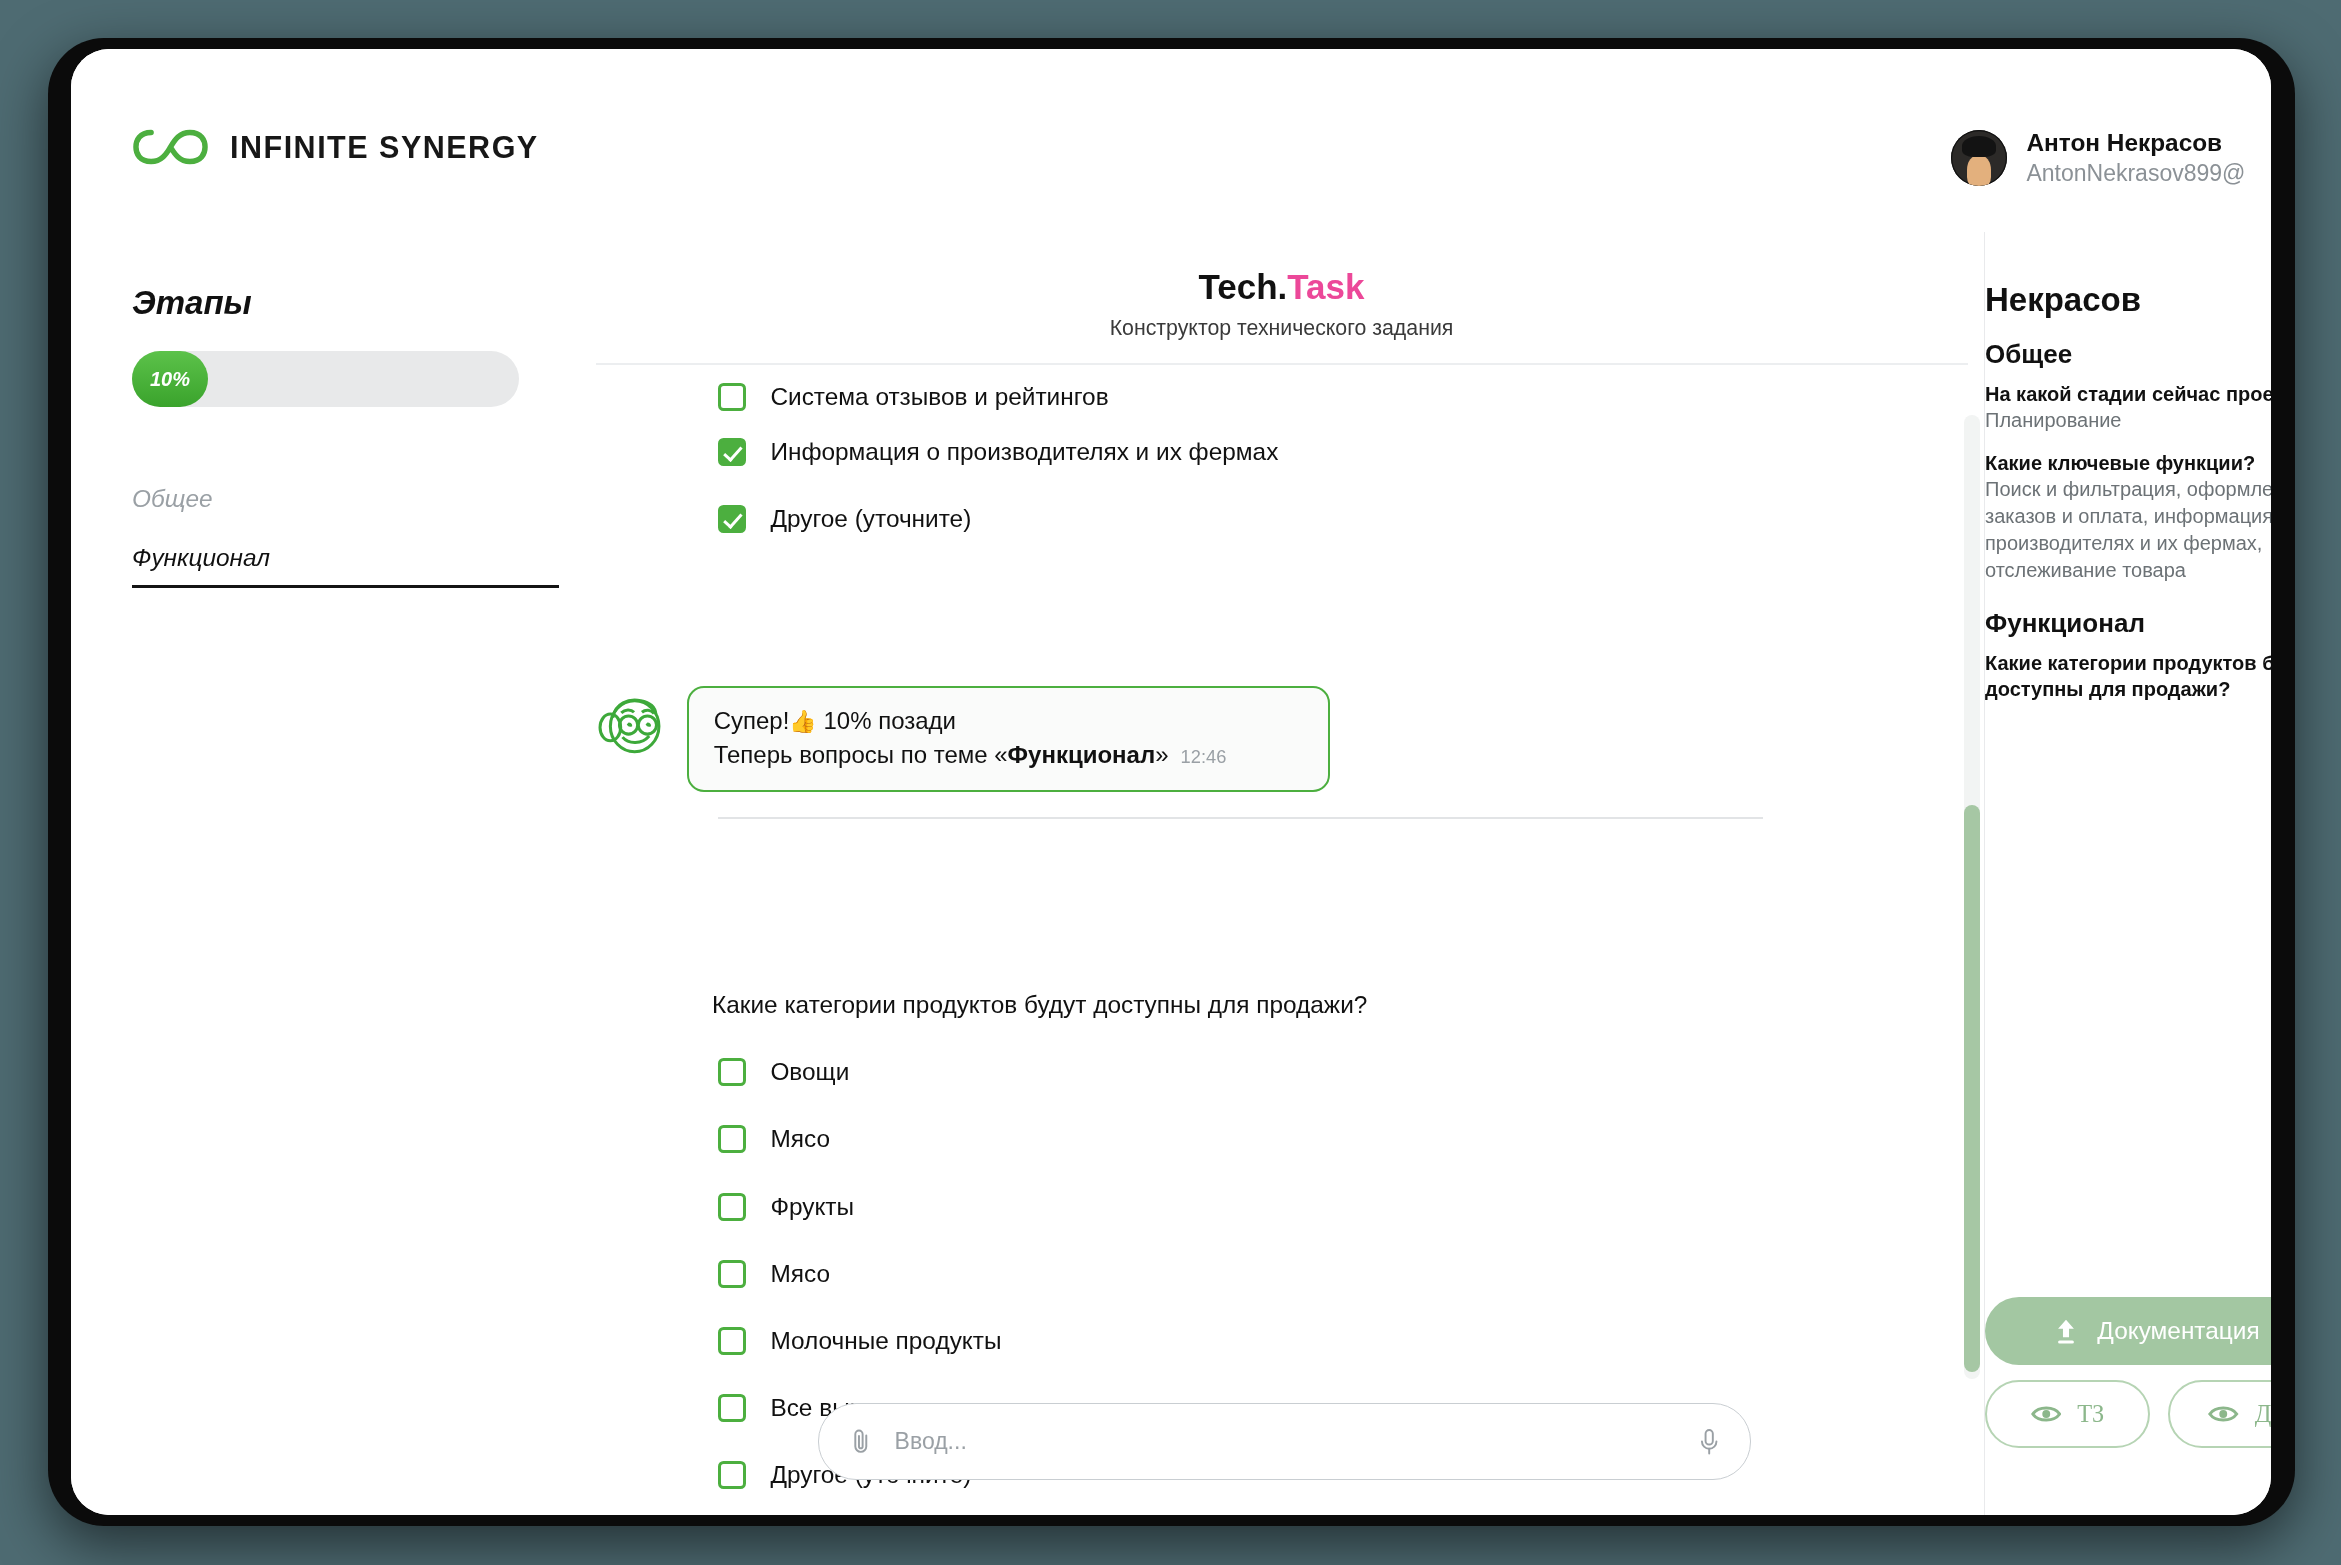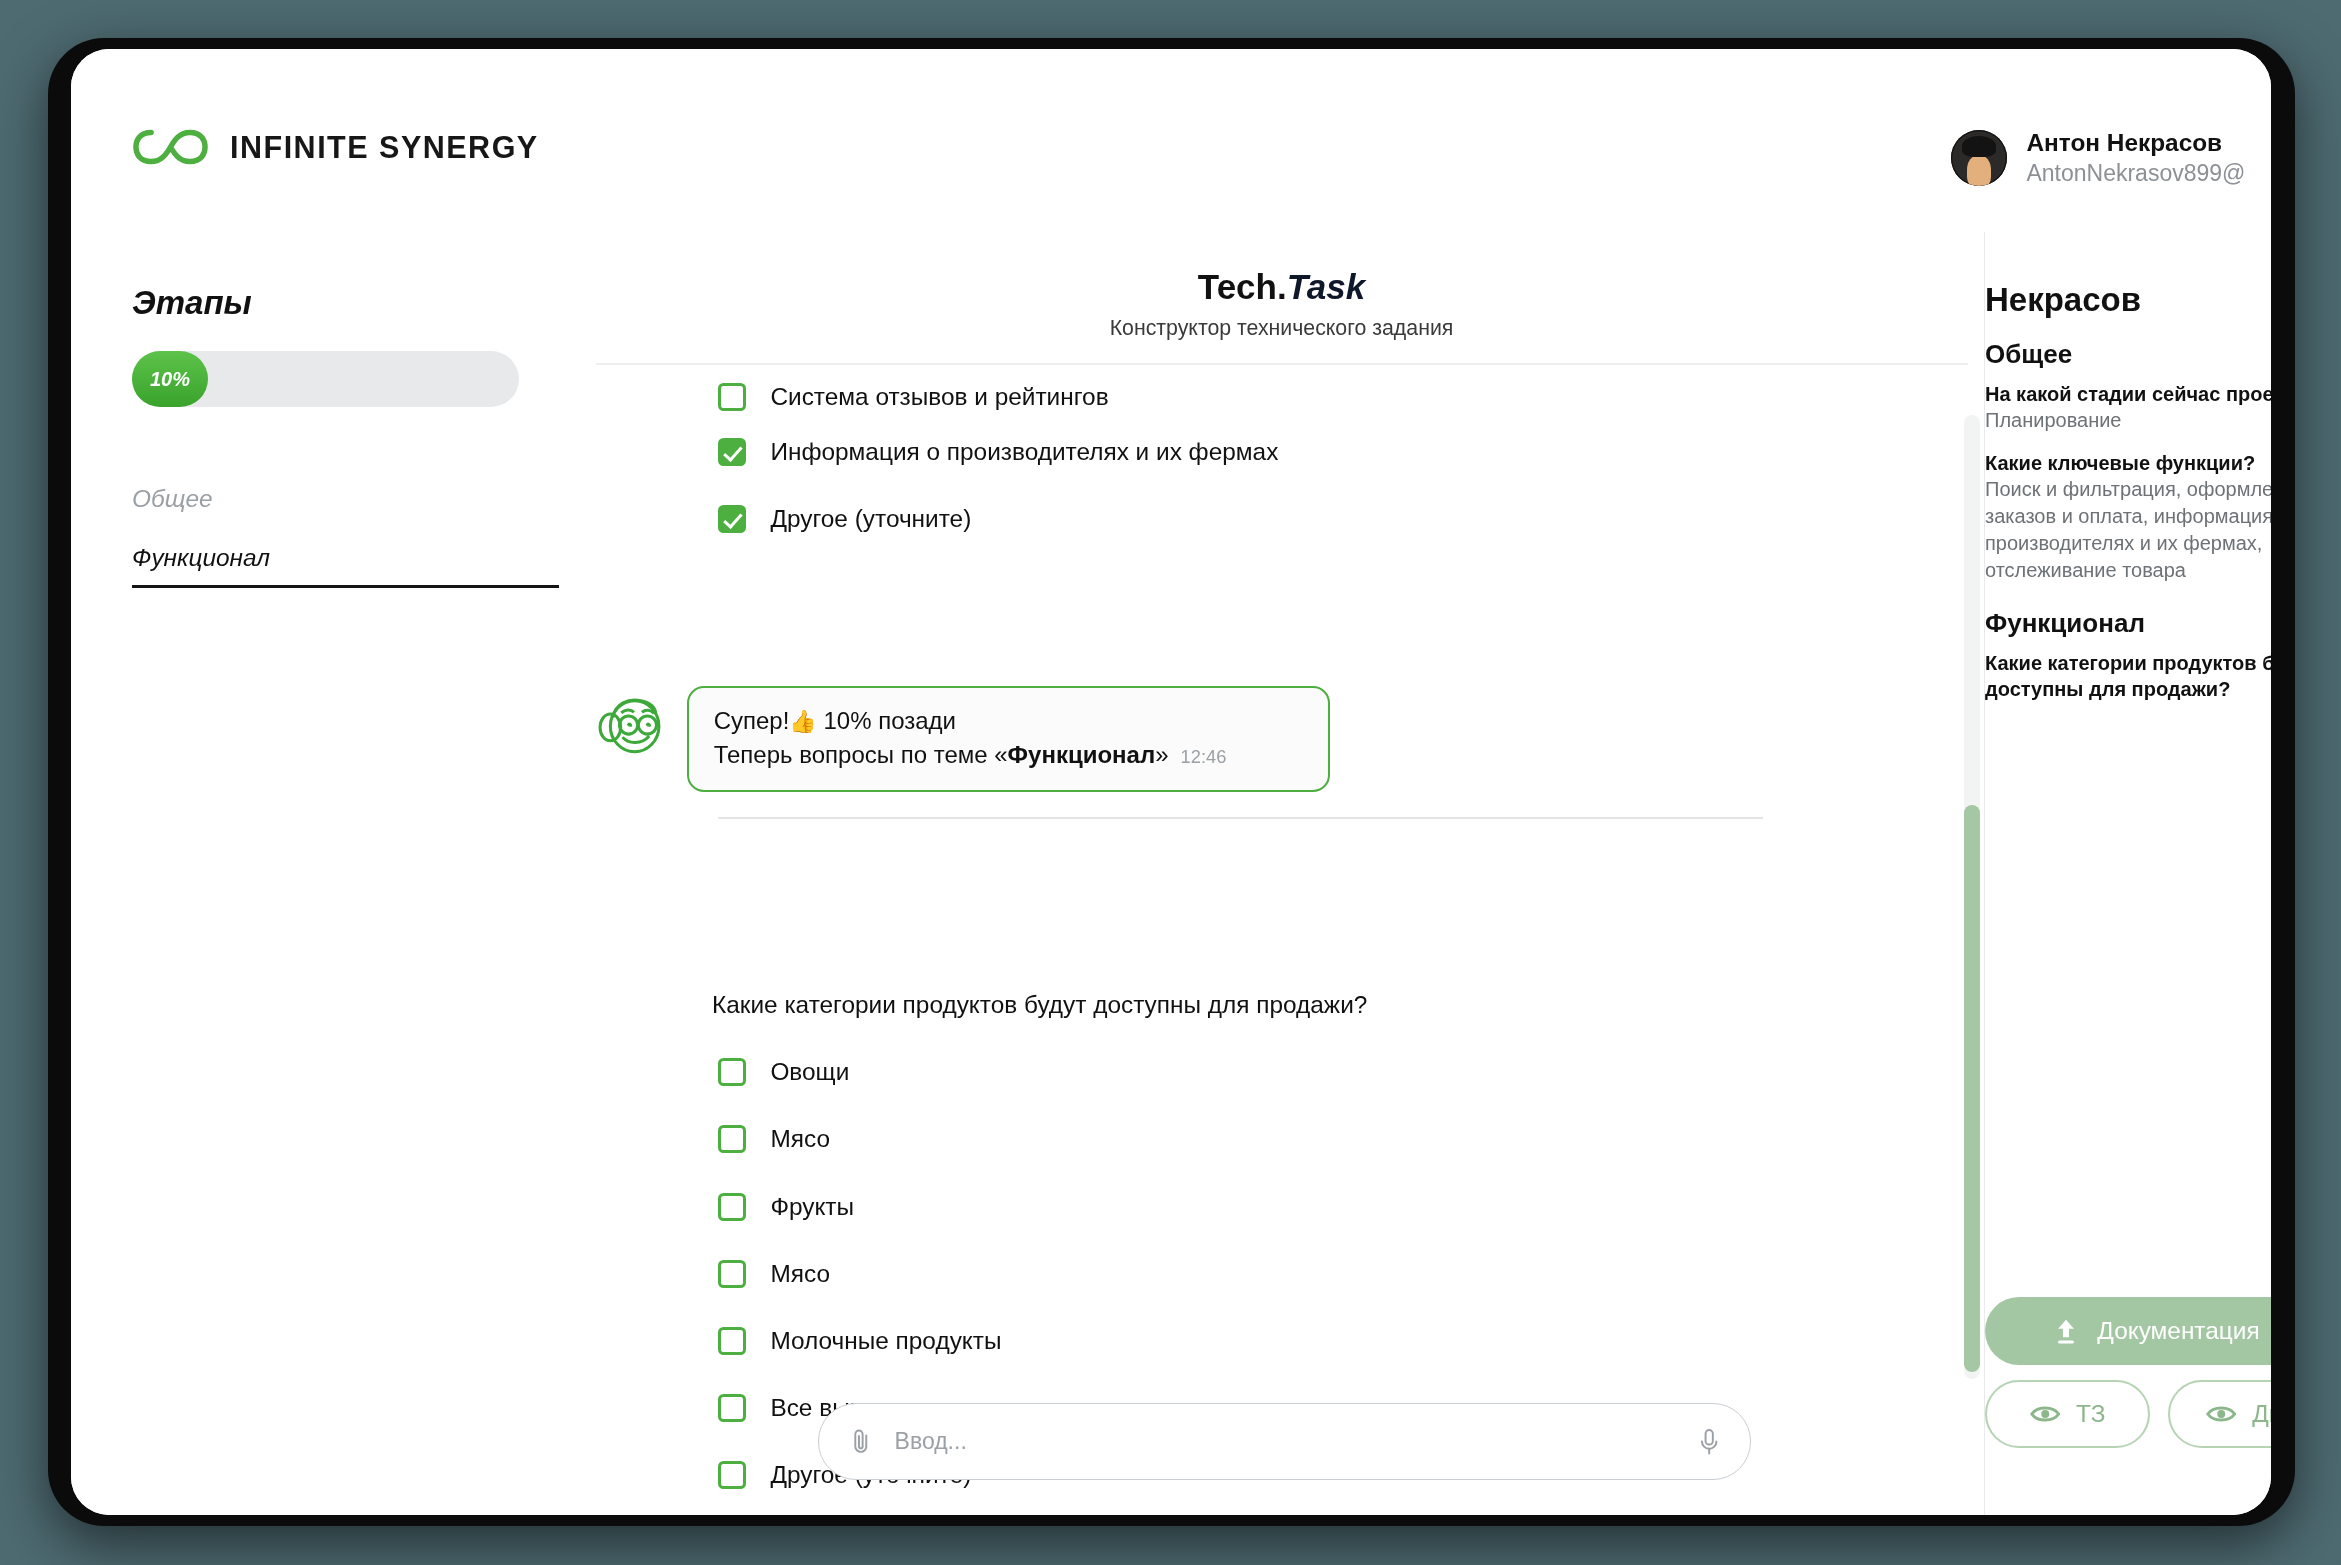--- a/index.html
+++ b/index.html
@@ -111,21 +111,21 @@
     position: absolute; left: 508px; top: 183px;
     width: 1406px; height: calc(100% - 183px);
     background: #fff;
     border-right: 1.8px solid #e9eaec;
   }
   #app-title {
     position: absolute; left: 0; top: 35px; width: 100%;
     text-align: center; font-size: 35px; font-weight: 700;
   }
   #app-title .k1 { color: #111; }
-  #app-title .k2 { color: #0f172a; font-style: italic; }
+  #app-title .k2 { color: #ec4899; }
   #app-sub {
     position: absolute; left: 0; top: 84px; width: 100%;
     text-align: center; font-size: 21.3px; color: #3a3a3a;
   }
   #header-rule {
     position: absolute; left: 17px; top: 131px;
     width: 1372px; height: 1.8px; background: #eceef0;
   }
 
   
@@ -233,21 +233,21 @@
     width: 342px; height: 68px;
     background: #a3c7a2; border-radius: 34px;
     display: flex; align-items: center; justify-content: center; gap: 17px;
     color: #fff;
   }
   #btn-doc .t { font-size: 24.4px; }
   .btn-out {
     position: absolute; bottom: 67px;
     height: 68px; border: 2.4px solid #b6d4b4; border-radius: 34px;
     display: flex; align-items: center; justify-content: center; gap: 16px;
-    color: #8cb78b; background: #fff;
+    color: #8cb78b; background: #fff; font-family: Liberation Serif, serif;
   }
   #btn-tz { left: 0px; width: 165px; }
   #btn-design { left: 183px; width: 177px; }
   .btn-out .t { font-size: 24.4px; }
 </style>
 </head>
 <body>
 
 <div id="device">
 <div id="screen">

